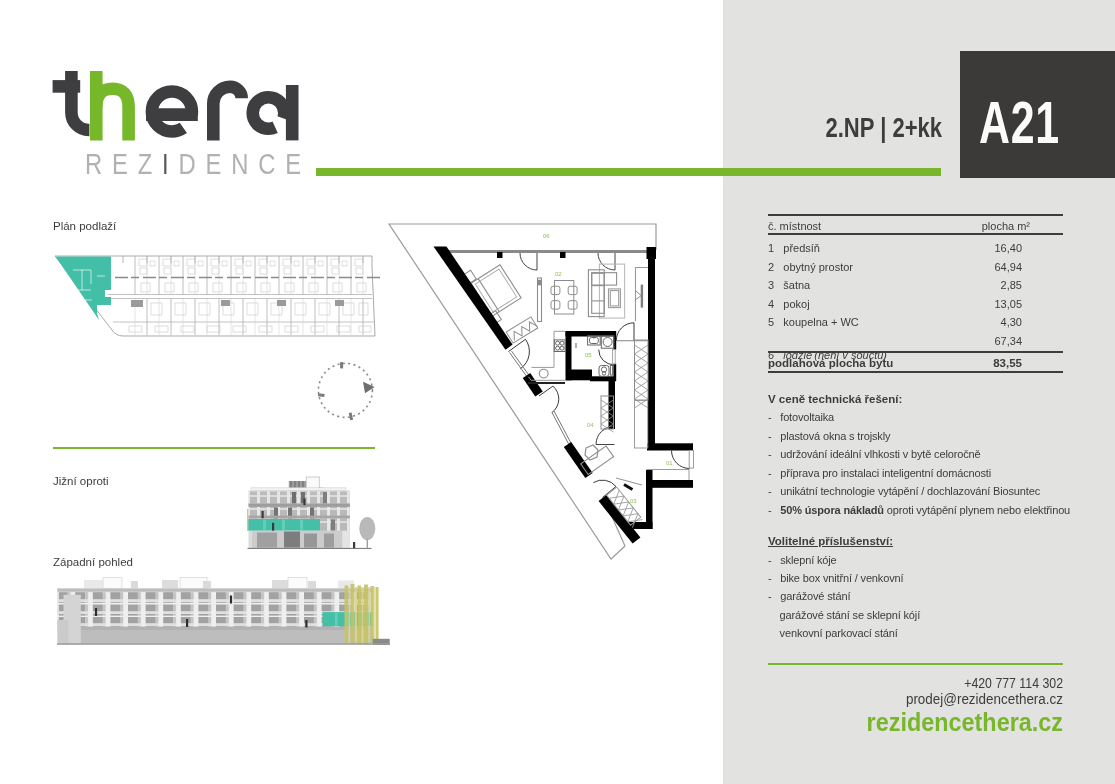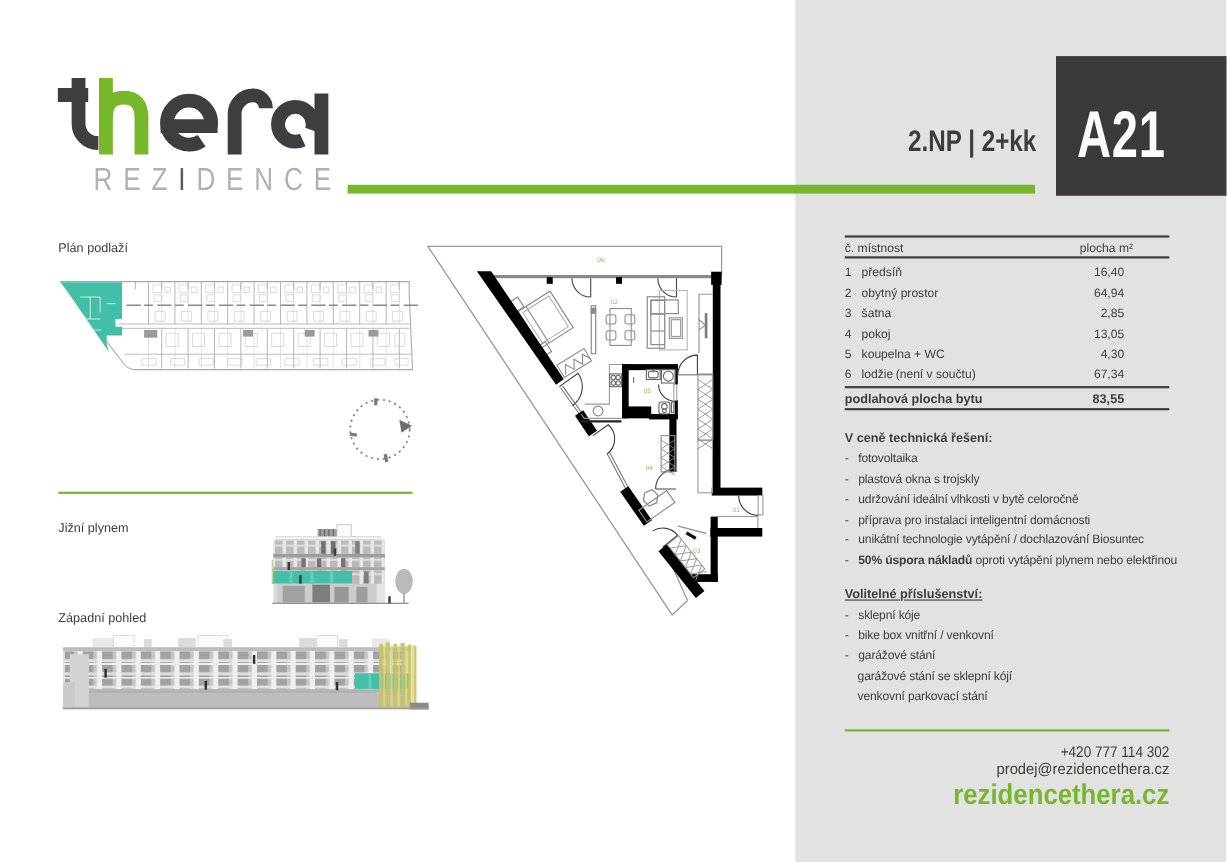--- a/index.html
+++ b/index.html
@@ -137,21 +137,21 @@
 <svg class="abs" style="left:310px;top:355px;" width="80" height="75" viewBox="0 0 80 75">
   <circle cx="35.4" cy="35.4" r="27" fill="none" stroke="#8a8a8a" stroke-width="1.6" stroke-dasharray="2 3.4"></circle>
   <line x1="31.6" y1="7.1" x2="31.6" y2="13.4" stroke="#7b7b7b" stroke-width="3"></line>
   <line x1="8.1" y1="39.7" x2="14.4" y2="40.6" stroke="#7b7b7b" stroke-width="3"></line>
   <line x1="40.2" y1="57.8" x2="41.6" y2="65" stroke="#7b7b7b" stroke-width="3"></line>
   <polygon points="53,26.7 64.6,32 55,38.3" fill="#6f6f6f"></polygon>
 </svg>
 
 <div class="abs" style="left:53px;top:447px;width:322px;height:1.7px;background:#78b62c;"></div>
 
-<div class="abs dk" style="left:53px;top:474.5px;font-size:11.5px;">Jižní plynem</div>
+<div class="abs dk" style="left:53px;top:474.5px;font-size:11.5px;">Jižní oproti</div>
 
 <svg class="abs" style="left:240px;top:470px;" width="145" height="90" viewBox="0 0 145 90">
   <defs>
     <pattern id="sw" width="10" height="13" patternUnits="userSpaceOnUse">
       <rect x="0" y="1" width="7" height="11" fill="#b5b5b5"></rect>
       <rect x="7" y="0" width="3" height="13" fill="#e8e8e8"></rect>
     </pattern>
   </defs>
 
   <rect x="48.8" y="11" width="17.5" height="9.4" fill="#9c9c9c"></rect>
@@ -495,21 +495,21 @@
 <div class="abs dk" style="left:768px;top:242px;font-size:11px;">1&nbsp;&nbsp;&nbsp;předsíň</div>
 <div class="abs dk" style="left:830px;top:242px;width:192px;text-align:right;font-size:11px;">16,40</div>
 <div class="abs dk" style="left:768px;top:261px;font-size:11px;">2&nbsp;&nbsp;&nbsp;obytný prostor</div>
 <div class="abs dk" style="left:830px;top:261px;width:192px;text-align:right;font-size:11px;">64,94</div>
 <div class="abs dk" style="left:768px;top:279px;font-size:11px;">3&nbsp;&nbsp;&nbsp;šatna</div>
 <div class="abs dk" style="left:830px;top:279px;width:192px;text-align:right;font-size:11px;">2,85</div>
 <div class="abs dk" style="left:768px;top:298px;font-size:11px;">4&nbsp;&nbsp;&nbsp;pokoj</div>
 <div class="abs dk" style="left:830px;top:298px;width:192px;text-align:right;font-size:11px;">13,05</div>
 <div class="abs dk" style="left:768px;top:316px;font-size:11px;">5&nbsp;&nbsp;&nbsp;koupelna + WC</div>
 <div class="abs dk" style="left:830px;top:316px;width:192px;text-align:right;font-size:11px;">4,30</div>
-<div class="abs dk" style="left:768px;top:335px;font-size:11px;">6&nbsp;&nbsp;&nbsp;lodžie (není v součtu)</div>
+<div class="abs dk" style="left:768px;top:349px;font-size:11px;font-style:italic;">6&nbsp;&nbsp;&nbsp;lodžie (není v součtu)</div>
 <div class="abs dk" style="left:830px;top:335px;width:192px;text-align:right;font-size:11px;">67,34</div>
 
 <div class="abs" style="left:768px;top:351px;width:295px;height:2px;background:#3d3d3c;"></div>
 <div class="abs dk" style="left:768px;top:357px;font-size:11.5px;font-weight:bold;">podlahová plocha bytu</div>
 <div class="abs dk" style="left:830px;top:357px;width:192px;text-align:right;font-size:11.5px;font-weight:bold;">83,55</div>
 <div class="abs" style="left:768px;top:371px;width:295px;height:2px;background:#3d3d3c;"></div>
 
 <div class="abs dk" style="left:768px;top:393px;font-size:11.5px;font-weight:bold;">V ceně technická řešení:</div>
 <div class="abs dk" style="left:768px;top:408px;font-size:11px;line-height:18.6px;letter-spacing:-0.15px;">
   -&nbsp;&nbsp;&nbsp;fotovoltaika<br>

